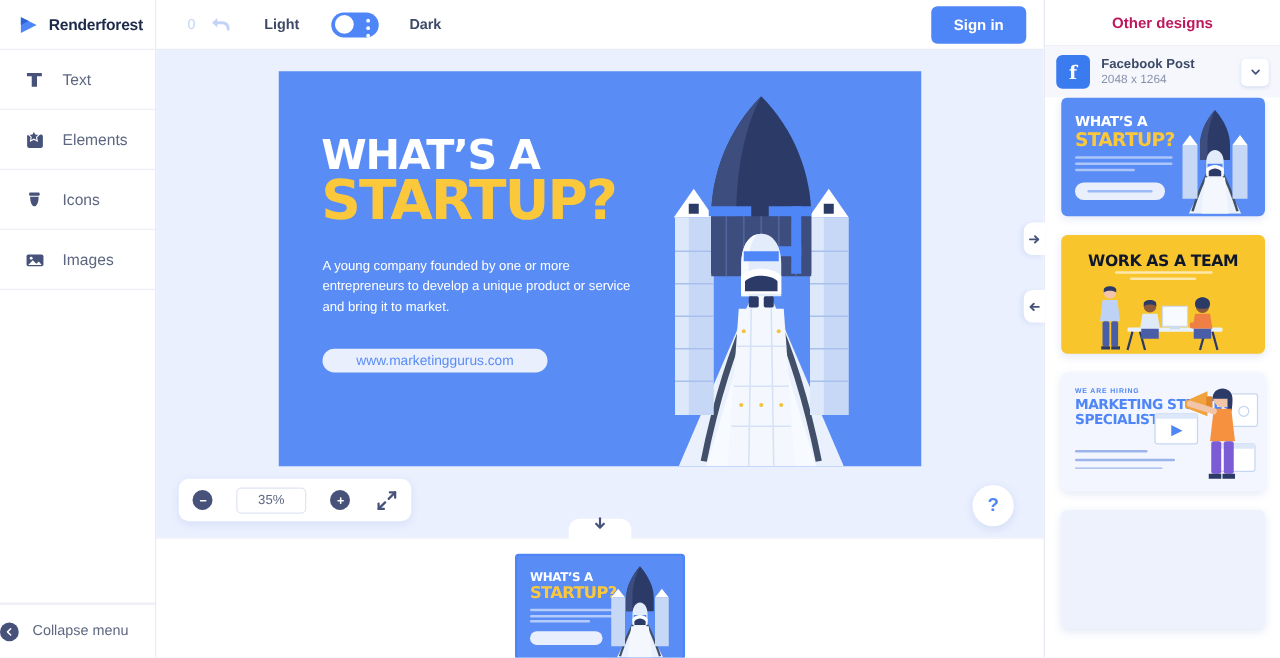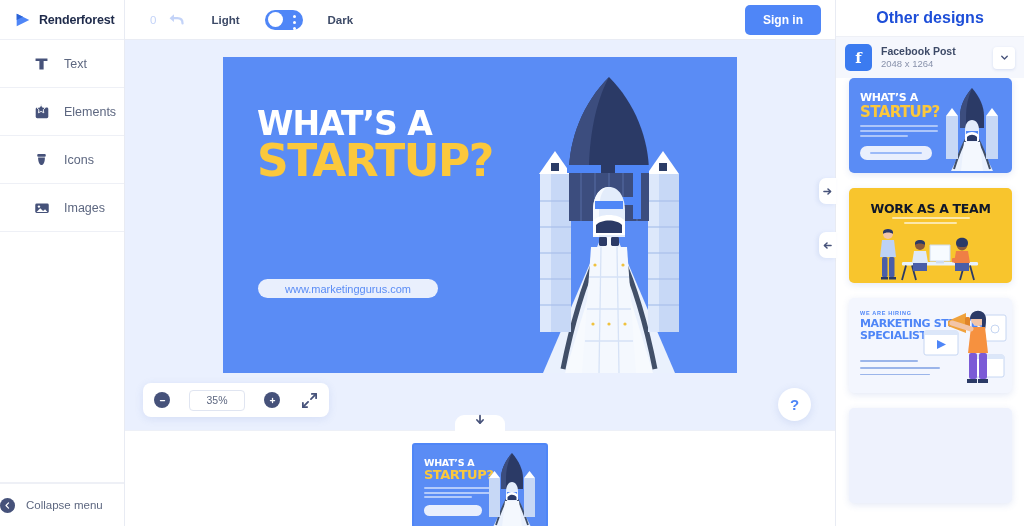--- a/index.html
+++ b/index.html
@@ -19,21 +19,21 @@
     display:flex; flex-direction:column; flex:0 0 125px;
   }
   .brand {
     height:40px; display:flex; align-items:center; gap:7px;
     padding-left:14px; border-bottom:1px solid #eef0f6;
   }
   .brand-logo { width:18px; height:18px; flex:0 0 18px; }
   .brand-name { font-size:12.5px; font-weight:bold; color:#1e2a4a; letter-spacing:-.2px; }
   .nav-item {
     height:48px; display:flex; align-items:center; gap:13px;
-    padding-left:32px; border-bottom:1px solid #eef0f6;
+    padding-left:18px; border-bottom:1px solid #eef0f6;
     cursor:pointer; color:#5b6680;
   }
   .nav-ico { width:19px; height:19px; flex:0 0 19px; display:flex; align-items:center; justify-content:center; color:#46527a; }
   .nav-label { font-size:12.5px; color:#5d6780; }
   .sb-spacer { flex:1 1 auto; border-bottom:1px solid #eef0f6; }
   .collapse {
     height:43px; display:flex; align-items:center; gap:11px; 
     cursor:pointer; border-top:1px solid #eef0f6;
   }
   .collapse-ico { width:15px; height:15px; border-radius:50%; background:#46527a;
@@ -147,21 +147,21 @@
   .t-pill { position:absolute; left:10px; top:60px; width:58px; height:11px; border-radius:6px; background:#e9effd; }
   .t-rocket { position:absolute; right:4px; top:6px; width:60px; height:76px; }
 
   
   .rightpanel {
     width:189px; flex:0 0 189px; height:526px; background:#fff;
     border-left:1px solid #e8ebf3; position:relative;
   }
   .rp-title {
     height:37px; display:flex; align-items:center; justify-content:center;
-    font-size:16px; font-weight:bold; color:#1d4ed8; border-bottom:1px solid #eef0f6;
+    font-size:12px; font-weight:bold; color:#be185d; border-bottom:1px solid #eef0f6;
   }
   .rp-sel {
     height:41px; background:#f5f7fd; display:flex; align-items:center;
     padding:0 9px; gap:9px; cursor:pointer;
   }
   .fb-ico { width:27px; height:27px; border-radius:5px; background:#3b7bf0;
       display:flex; align-items:center; justify-content:center; flex:0 0 27px;
       color:#fff; font-weight:bold; font-size:15px; font-family:"DejaVu Serif", serif; }
   .rp-sel-txt { flex:1 1 auto; line-height:1.25; }
   .rp-sel-name { font-size:10.5px; font-weight:bold; color:#3d4a67; }
@@ -302,20 +302,21 @@
       </div>
 
       <button class="signin">Sign in</button>
     </div>
 
     <div class="canvas-area">
 
       <div class="canvas">
         <div class="c-head1">WHAT’S A</div>
         <div class="c-head2">STARTUP?</div>
+        <div class="c-body">A young company founded by one or more entrepreneurs to develop a unique product or service and bring it to market.</div>
         <div class="c-pill">
           <span>www.marketinggurus.com</span>
         </div>
 
         <svg class="rocket" viewBox="0 0 212 304">
 
           <path d="M106 150 L172 304 L40 304 Z" fill="#eaf1fd"></path>
           <path d="M106 160 L150 304 L62 304 Z" fill="#f7fafe"></path>
           <path d="M60 300 C70 250 84 208 96 182" stroke="#414f68" stroke-width="5" fill="none"></path>
           <path d="M152 300 C142 250 128 208 116 182" stroke="#414f68" stroke-width="5" fill="none"></path>

